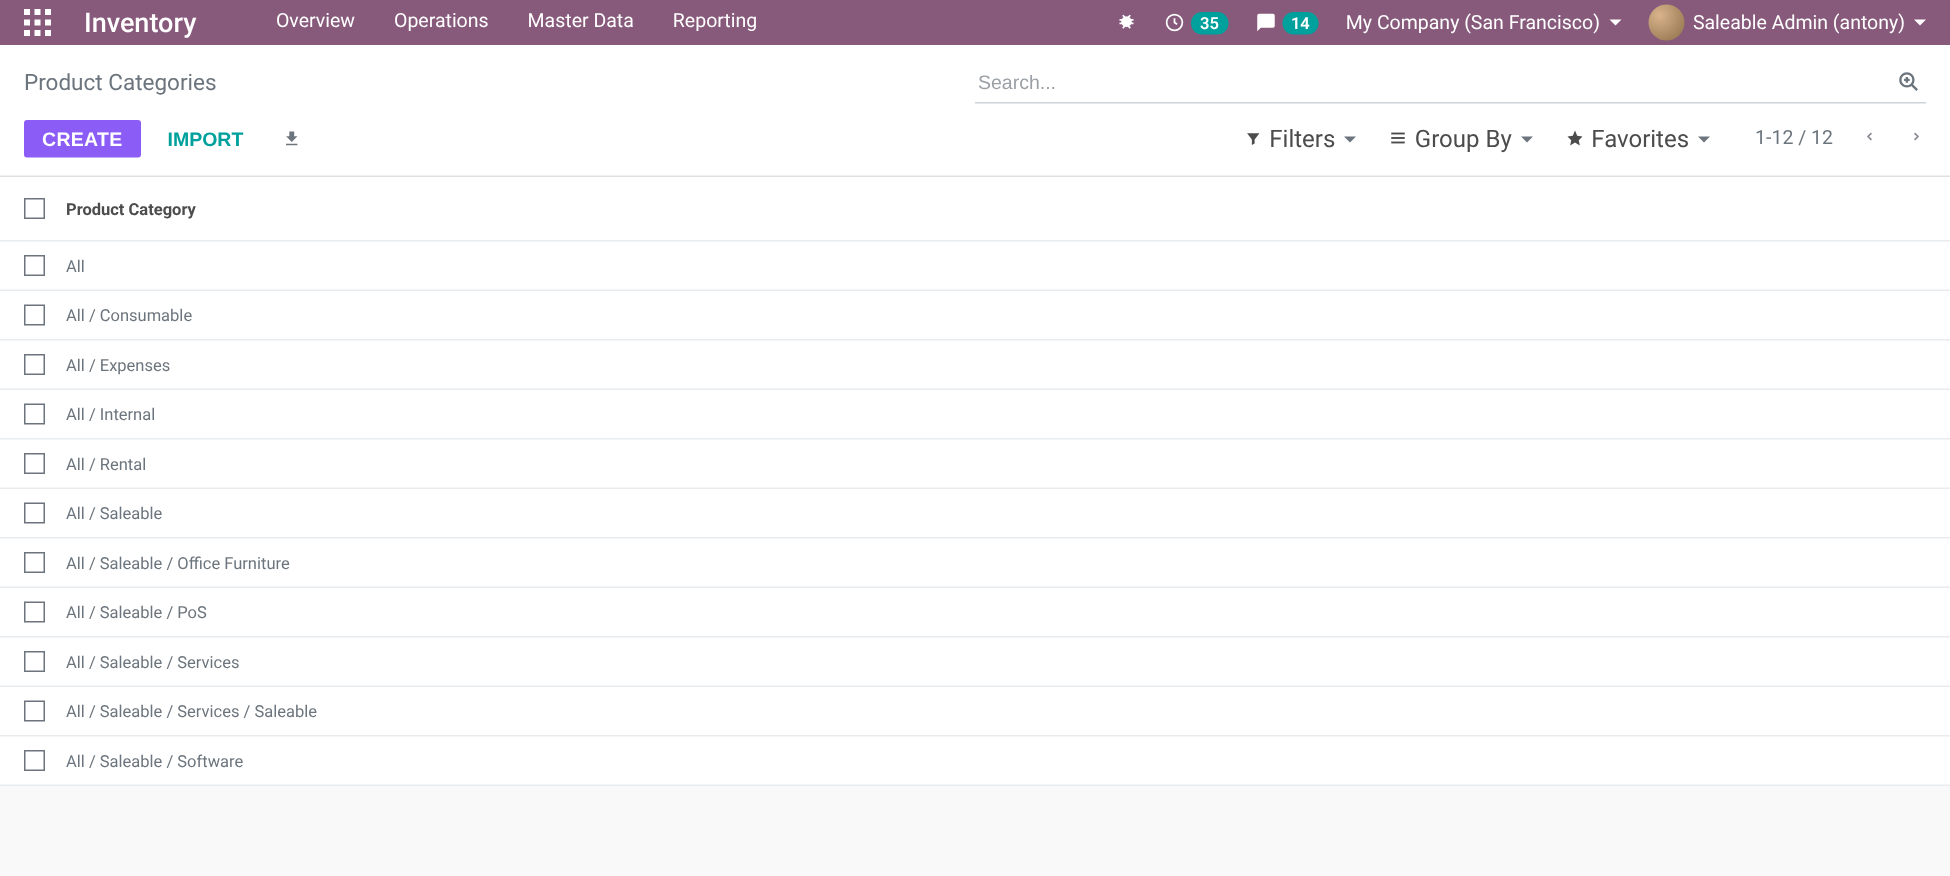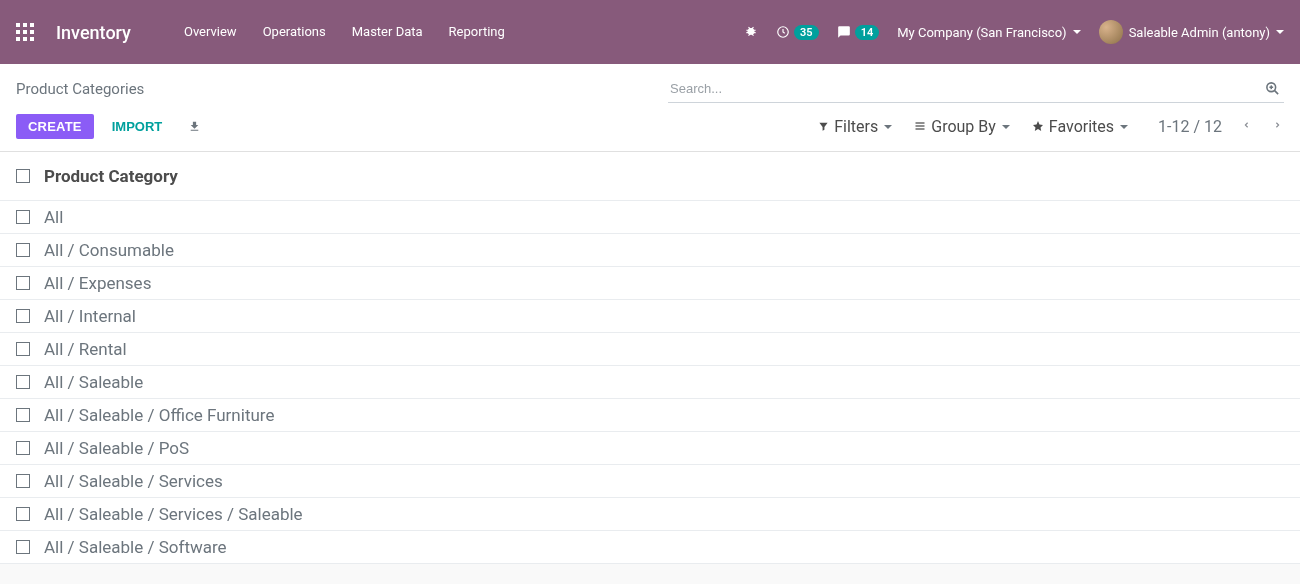--- a/index.html
+++ b/index.html
@@ -9,21 +9,21 @@
     color: #4c4c4c;
     background: #f9f9f9;
     width: 1300px;
     height: 584px;
     overflow: hidden;
   }
   
   .topnav {
     background: #875a7b;
     color: #fff;
-    height: 64px;
+    height: 30px;
     display: flex;
     align-items: center;
     padding: 0 16px;
   }
   .apps-icon {
     width: 18px; height: 18px;
     display: inline-block;
     margin-right: 22px;
     cursor: pointer;
   }
@@ -81,21 +81,21 @@
   }
   .breadcrumb {
     font-size: 15px;
     color: #6c757d;
     padding: 6px 0;
     flex: 0 0 50%;
   }
   .searchbox {
     flex:1;
     position:relative;
-    margin-left: 18px;
+    margin-left: 0;
   }
   .searchbox input {
     width:100%;
     border:none;
     border-bottom:1px solid #ced4da;
     padding: 6px 28px 6px 2px;
     font-size:13px;
     outline:none;
     background:transparent;
   }
@@ -130,21 +130,21 @@
   }
   .filter-drop .ficon { margin-right:5px; color:#4c4c4c; }
   .caret-down-grey {
     display:inline-block; margin-left:6px;
     width:0;height:0;
     border-left:4px solid transparent;
     border-right:4px solid transparent;
     border-top:4px solid #6c757d;
   }
   .pager { display:flex; align-items:center; color:#6c757d; gap: 18px; }
-  .pager .pager-text { font-size:16px; color:#6c757d;}
+  .pager .pager-text { font-size:13px; color:#6c757d;}
   .pager .pager-btn { cursor:pointer; color:#6c757d; font-size:16px; padding:0 2px;}
   
   .list-view {
     background:#fff;
   }
   .list-header, .list-row {
     display:flex;
     align-items:center;
     border-bottom:1px solid #e9ecef;
     padding: 0 16px;
@@ -157,21 +157,21 @@
     padding-top: 14px;
     padding-bottom: 14px;
   }
   .chk {
     width: 14px; height:14px;
     border:1.5px solid #6c757d;
     margin-right: 14px;
     cursor:pointer;
     flex:0 0 auto;
   }
-  .row-label { color:#6c757d; font-size:17px; }
+  .row-label { color:#6c757d; font-size:11px; }
   .list-header .row-label { color:#4c4c4c; font-weight:700; }
   .list-row { cursor:pointer; }
 </style>
 </head>
 <body>
 
 <div class="topnav">
   <span class="apps-icon">
     <svg viewBox="0 0 18 18">
         <rect x="0" y="0" width="4" height="4"></rect>

